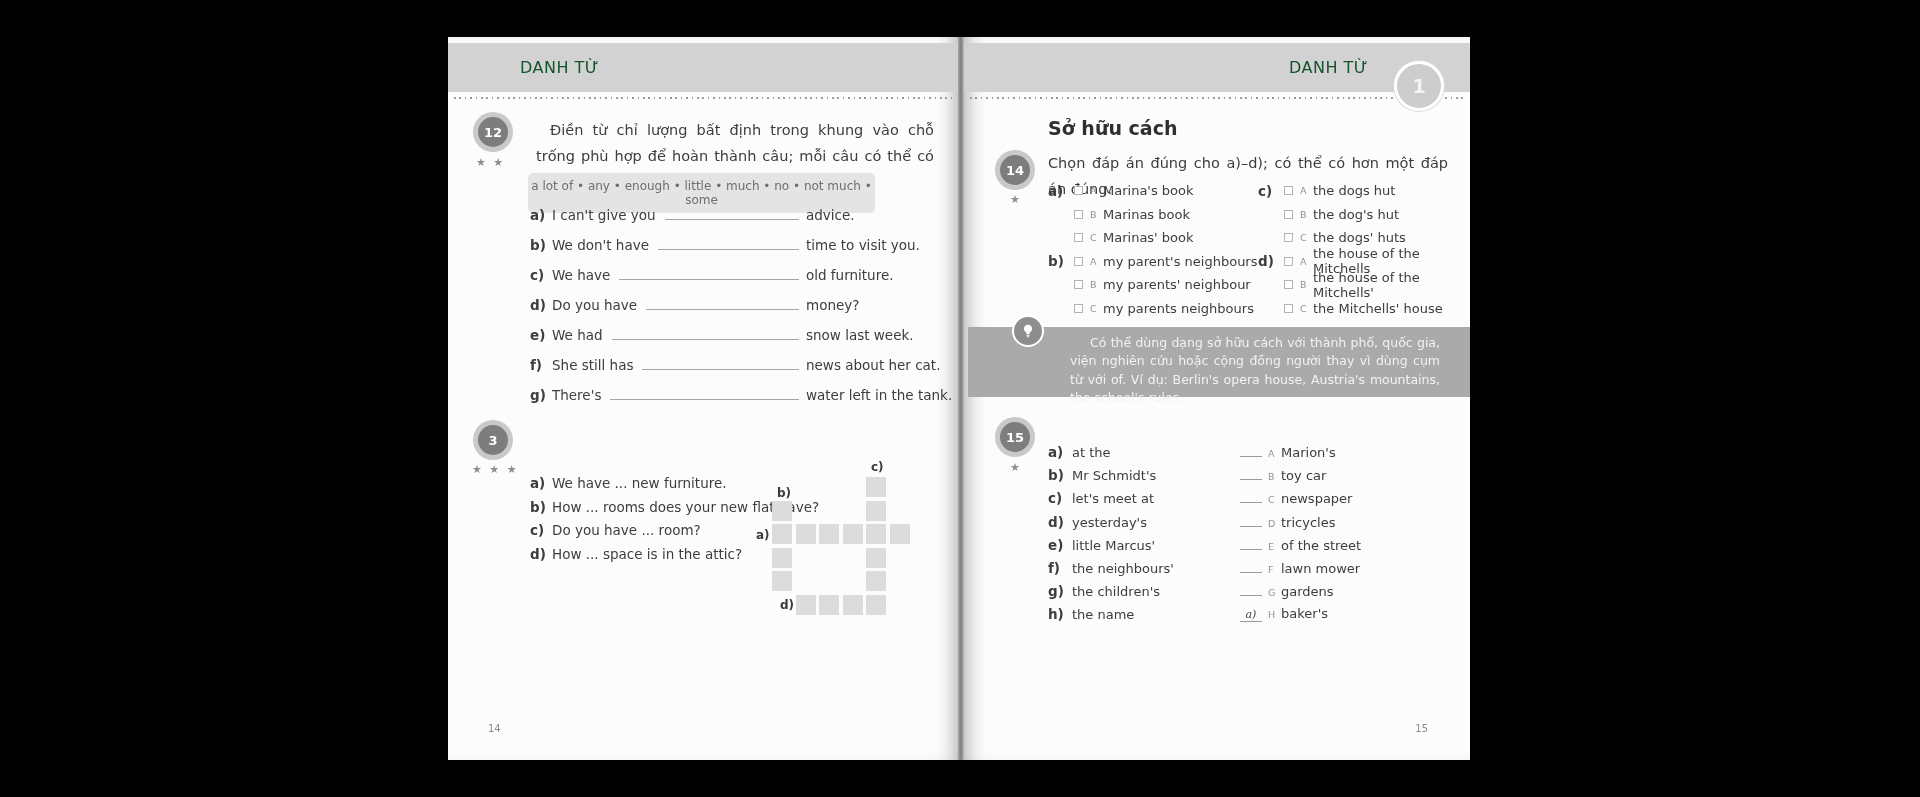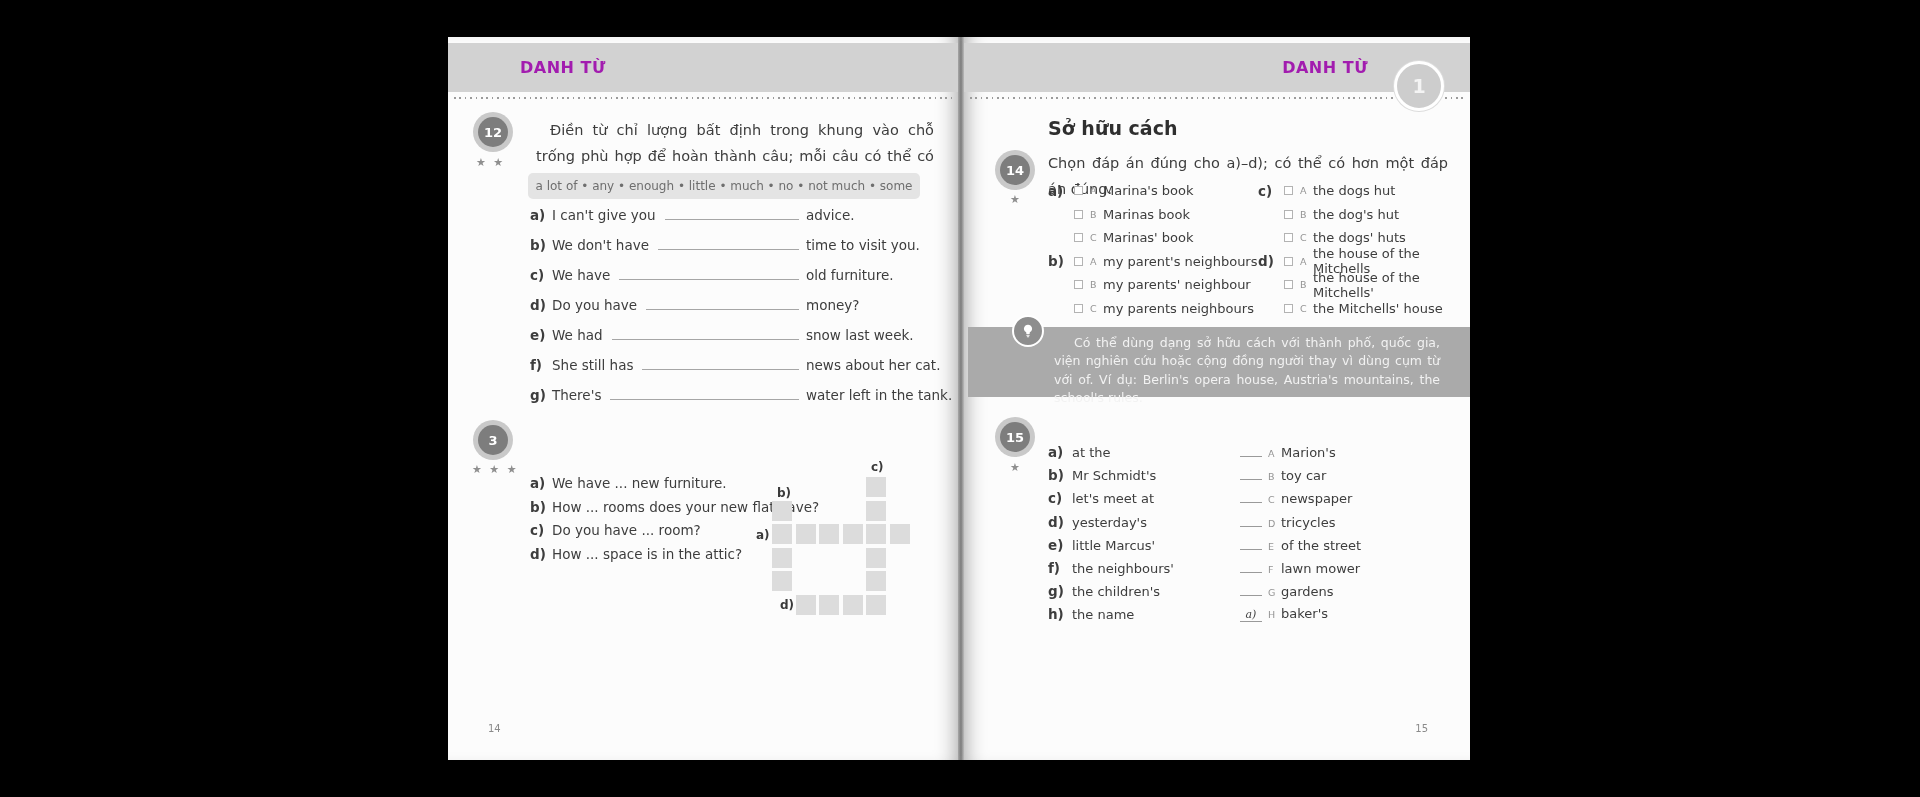--- a/index.html
+++ b/index.html
@@ -7,21 +7,21 @@
     width:1920px;height:797px;background:#000;position:relative;overflow:hidden;
     font-family:"DejaVu Sans", sans-serif;color:#3d3d3d;
   }
   .page{position:absolute;top:37px;height:723px;background:#fcfcfc;}
   .page-left{left:448px;width:510px;box-shadow:inset -16px 0 20px -14px rgba(0,0,0,.35), -6px 0 10px -4px rgba(0,0,0,.6);}
   .page-right{left:964px;width:506px;box-shadow:inset 16px 0 20px -14px rgba(0,0,0,.35), 6px 0 10px -4px rgba(0,0,0,.6);}
   .spine{position:absolute;left:958px;top:37px;width:6px;height:723px;
     background:linear-gradient(to right,#a9a9a9,#7e7e7e,#bdbdbd);}
   .band{position:absolute;left:0;right:0;top:6px;height:49px;background:#d2d2d2;
     display:flex;align-items:center;}
-  .band .hdr{font-weight:bold;font-size:16px;color:#a21caf;letter-spacing:.5px;}
+  .band .hdr{font-weight:normal;font-size:16px;color:#14532d;letter-spacing:.5px;}
   .page-left .band .hdr{margin-left:72px;}
   .page-right .band{justify-content:flex-end;}
   .page-right .band .hdr{margin-right:102px;}
   .dotline{position:absolute;top:60px;left:6px;right:6px;height:2px;
     background-image:repeating-linear-gradient(to right,#9b9b9b 0 1.6px,transparent 1.6px 5.4px);}
   .unitbadge{position:absolute;top:24px;right:26px;width:44px;height:44px;border-radius:50%;
     background:#cdcdcd;border:3px solid #fff;box-shadow:0 0 0 1px #dcdcdc;
     display:flex;align-items:center;justify-content:center;
     color:#f4f4f4;font-weight:bold;font-size:19px;z-index:5;}
   .exnum{position:absolute;width:40px;height:40px;border-radius:50%;background:#c9c9c9;
@@ -44,21 +44,21 @@
   .cw .cell{position:absolute;width:20px;height:20px;background:#dcdcdc;}
   .cw .cwlbl{position:absolute;font-weight:bold;font-size:12px;color:#3a3a3a;}
   .mcqcol{position:absolute;}
   .mcqrow{display:flex;align-items:center;height:23.5px;font-size:13px;}
   .mcqrow .glbl{font-weight:bold;width:26px;flex:none;font-size:13.5px;}
   .cbox{width:7px;height:7px;border:1px solid #b3b3b3;background:#fff;margin-right:7px;flex:none;}
   .letter{width:13px;flex:none;font-size:9.5px;color:#949494;}
   .tipband{position:absolute;left:4px;right:0;top:290px;height:70px;background:#aaaaaa;}
   .tipbulb{position:absolute;left:48px;top:278px;width:28px;height:28px;border-radius:50%;
     background:#8e8e8e;border:2px solid #fff;display:flex;align-items:center;justify-content:center;z-index:3;}
-  .tiptext{position:absolute;left:90px;right:30px;top:297px;font-size:12.5px;line-height:1.46;
+  .tiptext{position:absolute;left:106px;right:30px;top:297px;font-size:12.5px;line-height:1.46;
     color:#f2f2f2;text-align:justify;text-indent:20px;z-index:3;}
   .matchleft{position:absolute;}
   .matchright{position:absolute;}
   .matchrow{display:flex;align-items:baseline;height:23.2px;font-size:13px;}
   .matchrow .lbl{font-weight:bold;width:24px;flex:none;font-size:13.5px;}
   .mblank{width:22px;border-bottom:1px solid #9a9a9a;flex:none;margin-right:6px;
     font-size:11px;font-style:italic;font-family:"DejaVu Serif",serif;text-align:center;line-height:11px;height:12px;}
   .pagenum{position:absolute;top:686px;font-size:10px;color:#8a8a8a;}
   .pn-left{left:40px;}
   .pn-right{right:42px;}
@@ -72,21 +72,21 @@
   <div class="band">
     <span class="hdr">DANH TỪ</span>
   </div>
   <div class="dotline"></div>
 
   <div class="exnum" style="left:25px;top:75px;">
     <div class="inner">12</div>
   </div>
   <div class="stars" style="left:28px;top:119px;">★ ★</div>
   <div class="instr" style="left:88px;top:80px;width:398px;">Điền từ chỉ lượng bất định trong khung vào chỗ trống phù hợp để hoàn thành câu; mỗi câu có thể có nhiều đáp án.</div>
-  <div class="wordbox" style="left:80px;top:136px;width:392px;">a lot of  •  any  •  enough  •  little  •  much  •  no  •  not much  •  some</div>
+  <div class="wordbox" style="left:80px;top:136px;width:347px;">a lot of  •  any  •  enough  •  little  •  much  •  no  •  not much  •  some</div>
   <div class="itemcol" style="left:82px;top:170px;" id="ex12-items">
       <div class="ex-item">
         <span class="lbl">a)</span>
         <span class="fillgroup">
           <span>I can't give you</span>
           <span class="blank"></span>
         </span>
         <span class="after">advice.</span>
       </div>
       <div class="ex-item">

